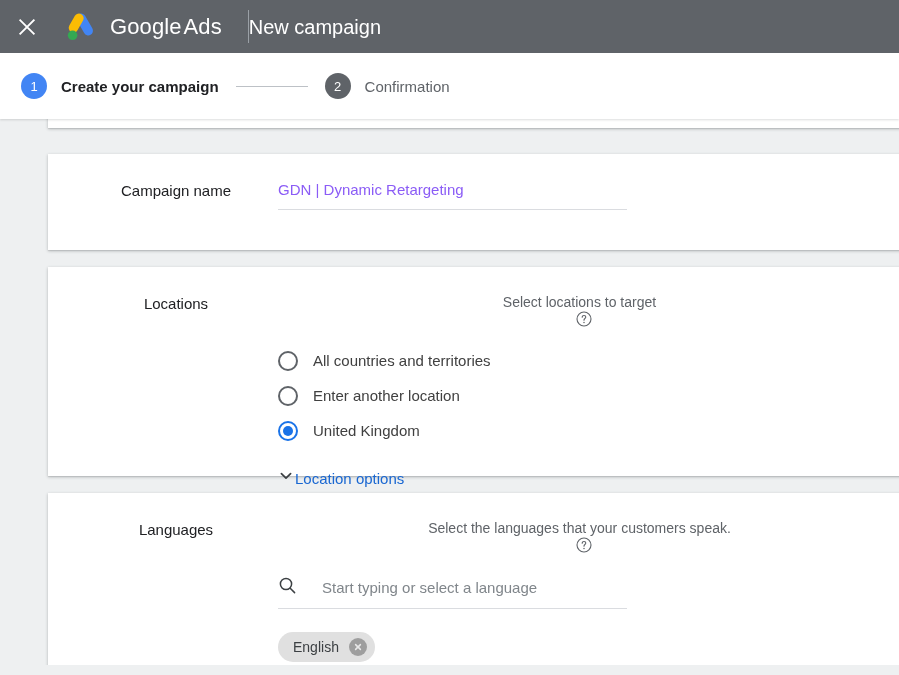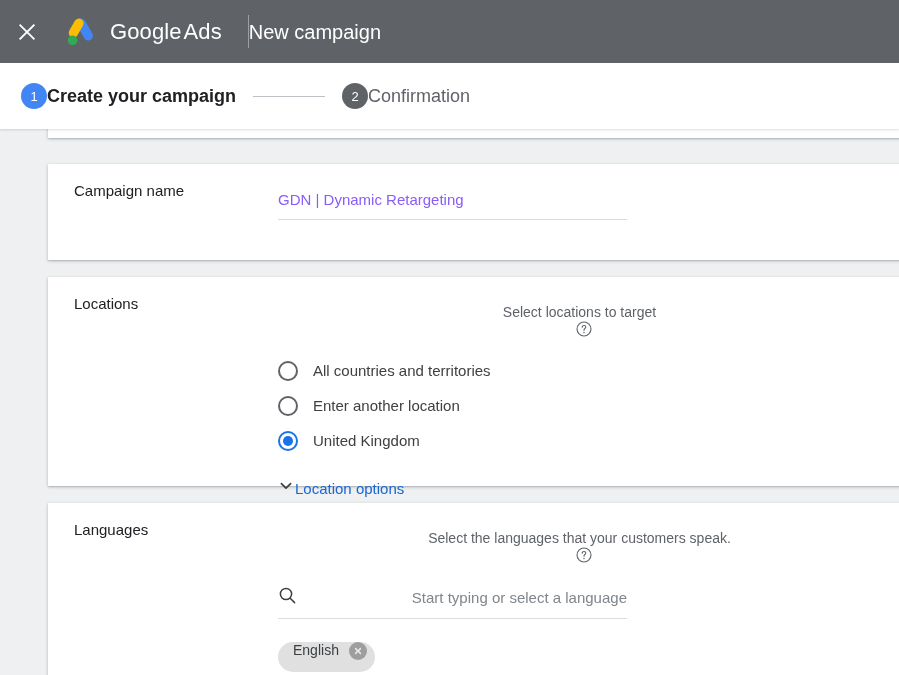--- a/index.html
+++ b/index.html
@@ -12,21 +12,21 @@
 
   body {
     font-family: "Liberation Sans", sans-serif;
     background: #eef0f1;
     color: #202124;
     -webkit-font-smoothing: antialiased;
   }
 
   
   .topbar {
-    height: 63px;
+    height: 53px;
     background: #5f6368;
     display: flex;
     align-items: center;
     padding-left: 10px;
     position: relative;
     z-index: 20;
   }
 
   .close-btn {
     width: 34px;
@@ -105,21 +105,22 @@
     justify-content: center;
     font-size: 13px;
     font-weight: 500;
     color: #ffffff;
     flex: 0 0 auto;
   }
   .step-circle.active   { background: #4285f4; }
   .step-circle.inactive { background: #5f6368; }
 
   .step-label {
-    font-size: 18px;
+    margin-left: 14px;
+    font-size: 15px;
     white-space: nowrap;
   }
   .step-label.active   { color: #202124; font-weight: 700; }
   .step-label.inactive { color: #5f6368; font-weight: 400; }
 
   .step-connector {
     width: 72px;
     height: 1px;
     background: #bdc1c6;
     margin: 0 17px;
@@ -151,22 +152,23 @@
     display: flex;
     padding: 0;
   }
 
   .card-label {
     width: 230px;
     flex: 0 0 230px;
     font-size: 15px;
     color: #202124;
     padding-left: 26px;
-    padding-top: 17px;
+    padding-top: 27px;
     line-height: 20px;
+    text-align: center;
   }
 
   .card-body {
     flex: 1 1 auto;
     padding-top: 26px;
     padding-right: 24px;
     min-width: 0;
   }
 
   
@@ -275,29 +277,28 @@
     flex: 1 1 auto;
     border: 0;
     outline: none;
     background: transparent;
     font-family: "Liberation Sans", sans-serif;
     font-size: 15px;
     color: #202124;
     margin-left: 25px;
     line-height: 20px;
     min-width: 0;
-    text-align: right;
   }
   .search-input::placeholder { color: #80868b; }
 
   .chip-row { margin-top: 23px; display: flex; }
 
   .chip {
     display: inline-flex;
-    align-items: flex-start;
+    align-items: center;
     height: 30px;
     background: #e0e0e0;
     border-radius: 15px;
     padding: 0 8px 0 15px;
   }
   .chip-text {
     font-size: 14px;
     color: #3c4043;
     white-space: nowrap;
   }

